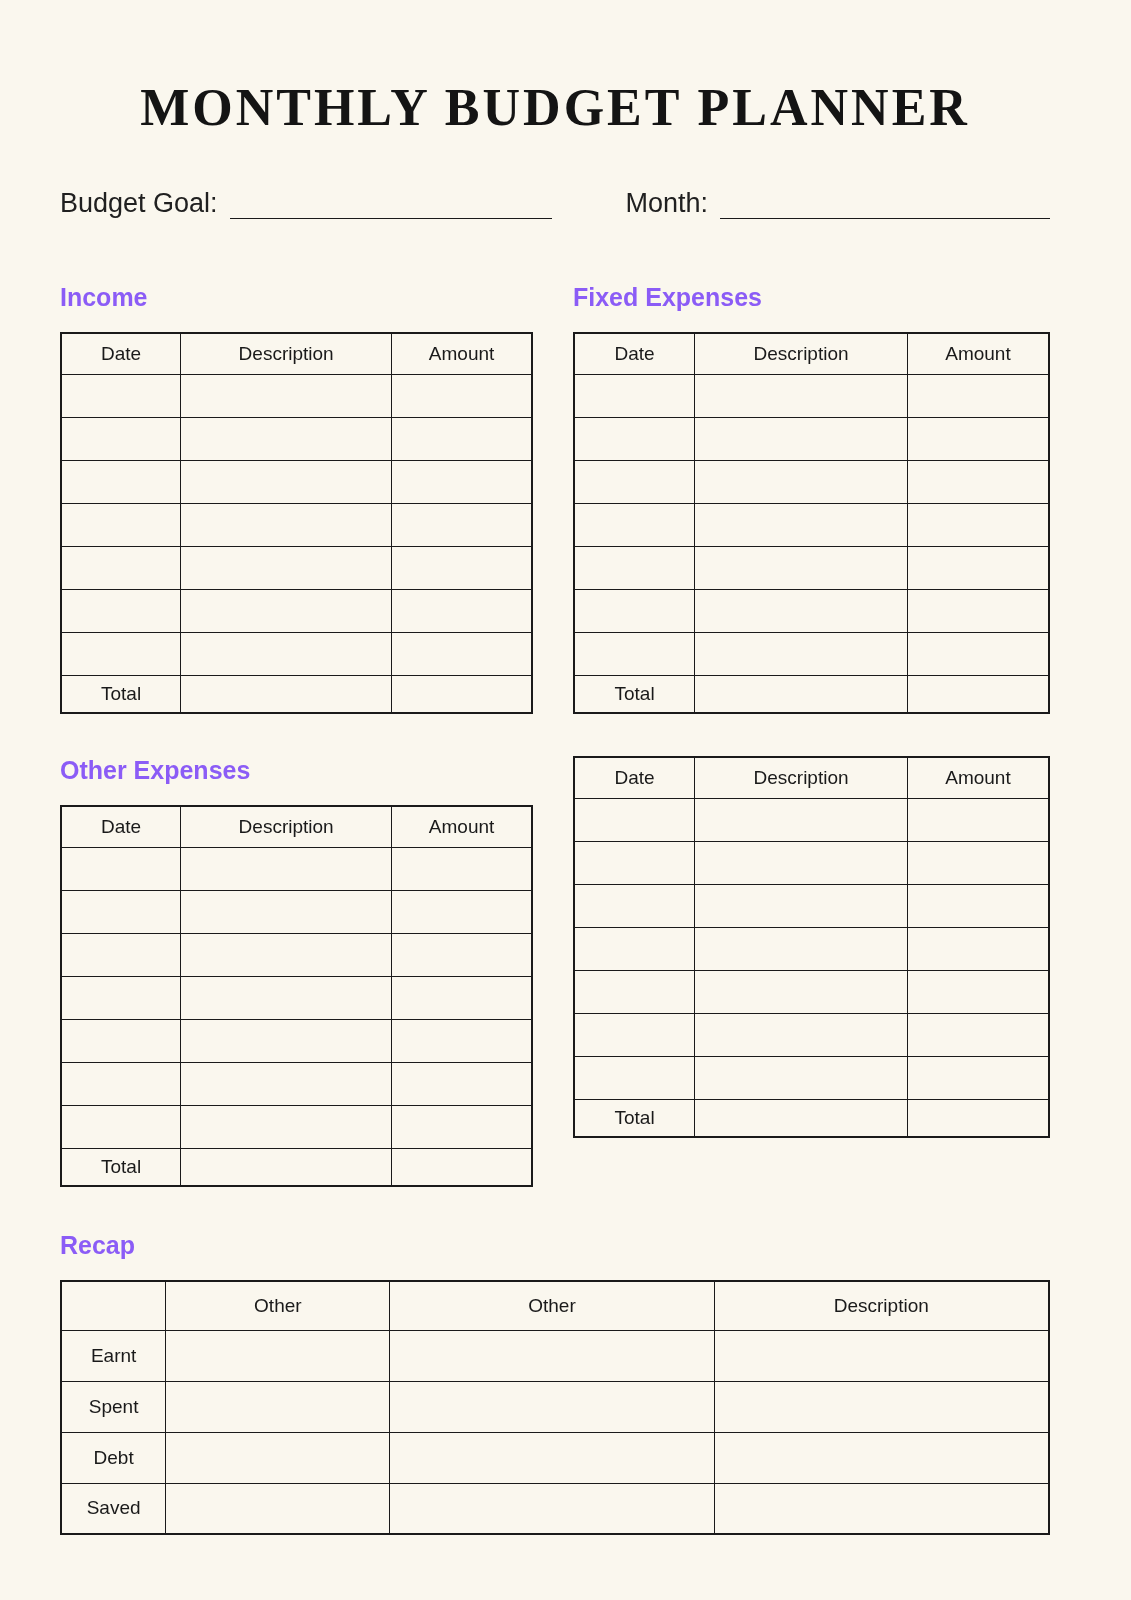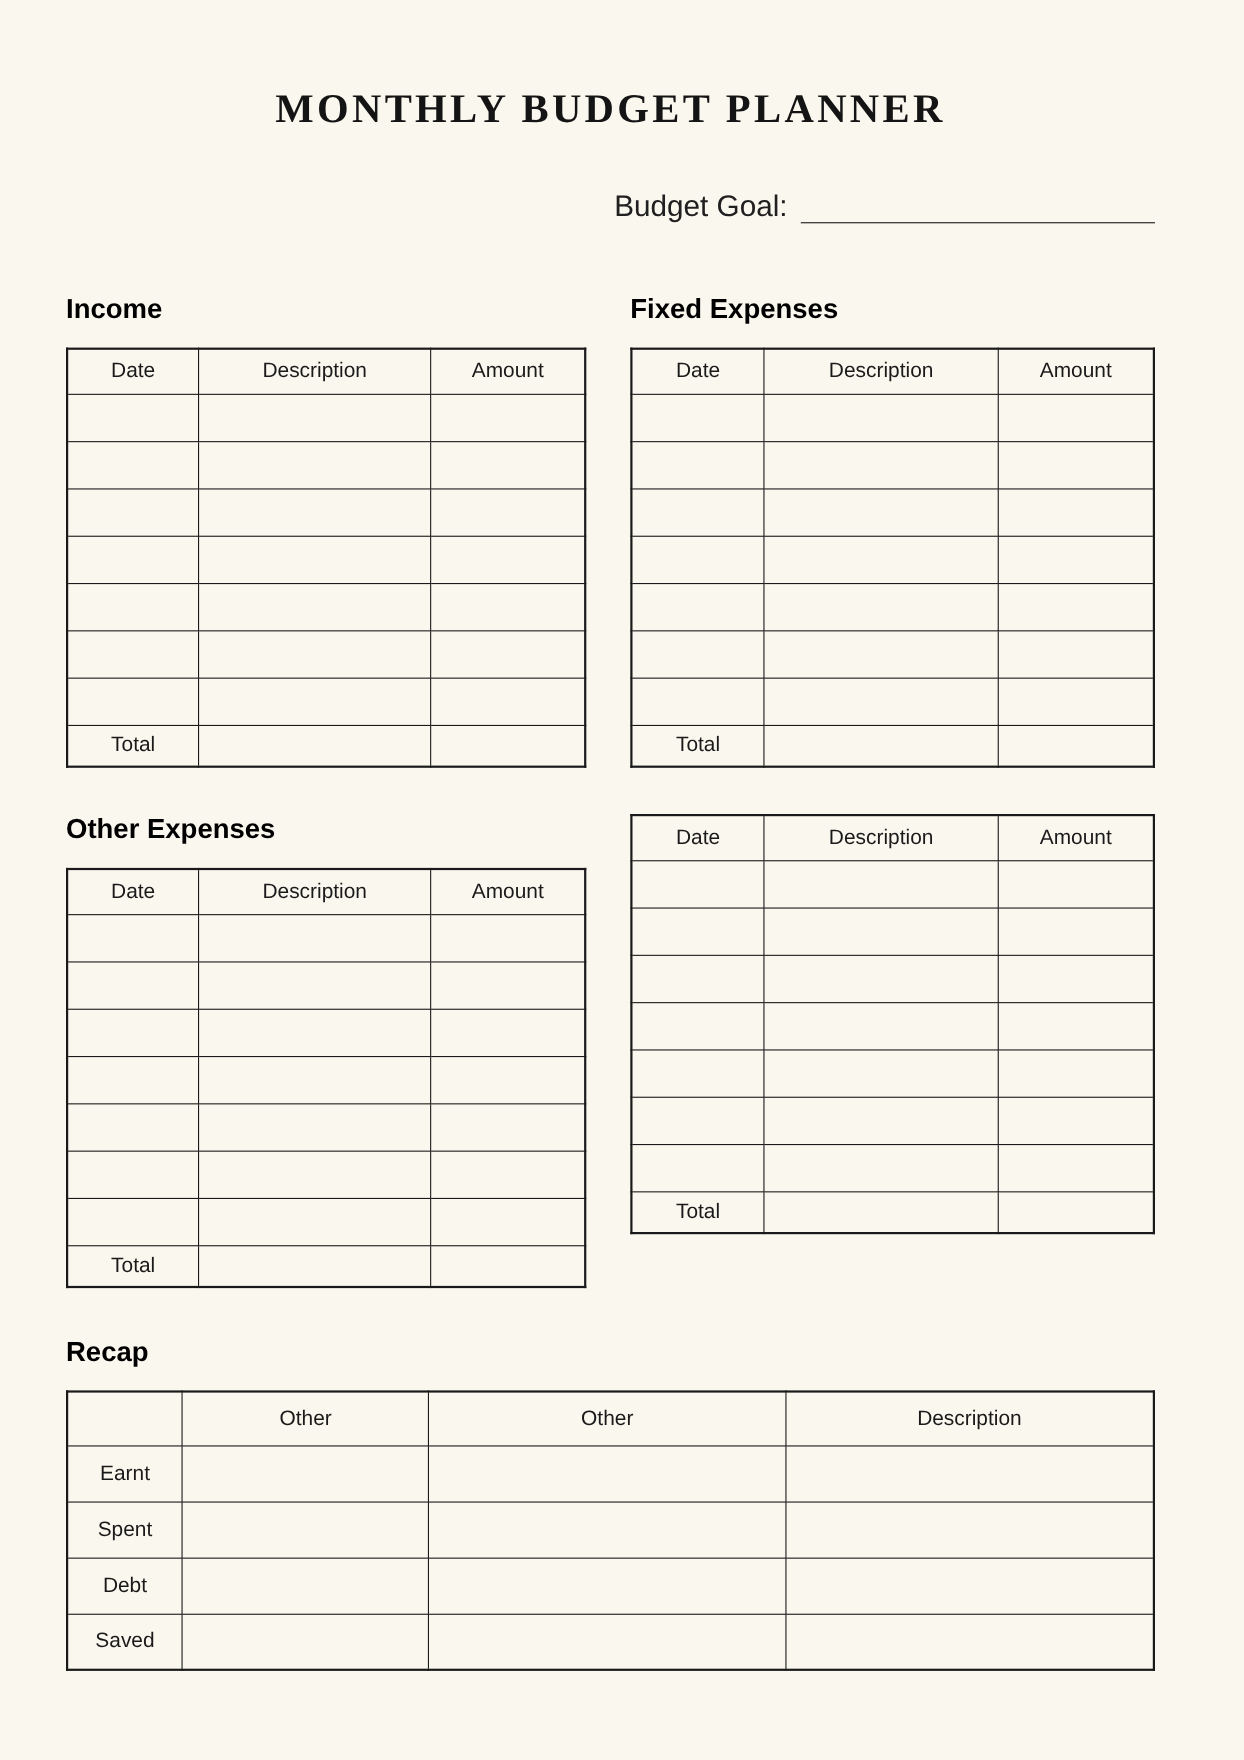--- a/index.html
+++ b/index.html
@@ -13,32 +13,31 @@
     overflow: hidden;
   }
   .page {
     width: 1131px;
     height: 1600px;
     padding: 58px 81px 0 60px;
   }
   .title {
     font-family: "Liberation Serif", serif;
     font-weight: 700;
-    font-size: 37px;
+    font-size: 52px;
     letter-spacing: 3px;
     text-align: center;
     margin: 20px 0 0 0;
     color: #141414;
   }
   .fields-row {
     display: flex;
-    justify-content: flex-end;
+    justify-content: space-between;
     align-items: flex-end;
     margin-top: 52px;
-    margin-left: 13px;
   }
   .field {
     display: flex;
     align-items: flex-end;
   }
   .field-label {
     font-size: 27px;
     color: #202020;
     line-height: 1.1;
   }
@@ -55,21 +54,21 @@
     grid-template-columns: 473px 477px;
     column-gap: 40px;
     margin-top: 64px;
   }
   .table-block { }
   .row2 { margin-top: 42px; }
   .section-title {
     font-size: 25px;
     font-weight: 700;
     margin: 0 0 20px 0;
-    color: #000000;
+    color: #8b5cf6;
   }
   table.budget {
     width: 100%;
     border-collapse: collapse;
     border: 2px solid #1A1A1A;
     table-layout: fixed;
   }
   table.budget th, table.budget td {
     border: 1px solid #1A1A1A;
     font-size: 19px;
@@ -110,20 +109,24 @@
 
 <div class="page">
 
   <h1 class="title">MONTHLY BUDGET PLANNER</h1>
 
   <div class="fields-row">
     <div class="field">
       <span class="field-label">Budget Goal:</span>
       <span class="field-line line-goal"></span>
     </div>
+    <div class="field">
+      <span class="field-label">Month:</span>
+      <span class="field-line line-month"></span>
+    </div>
   </div>
 
   <div class="tables-grid">
 
     <section class="table-block">
       <h2 class="section-title">Income</h2>
       <table class="budget">
         <thead>
           <tr>
             <th class="col-date">Date</th>

